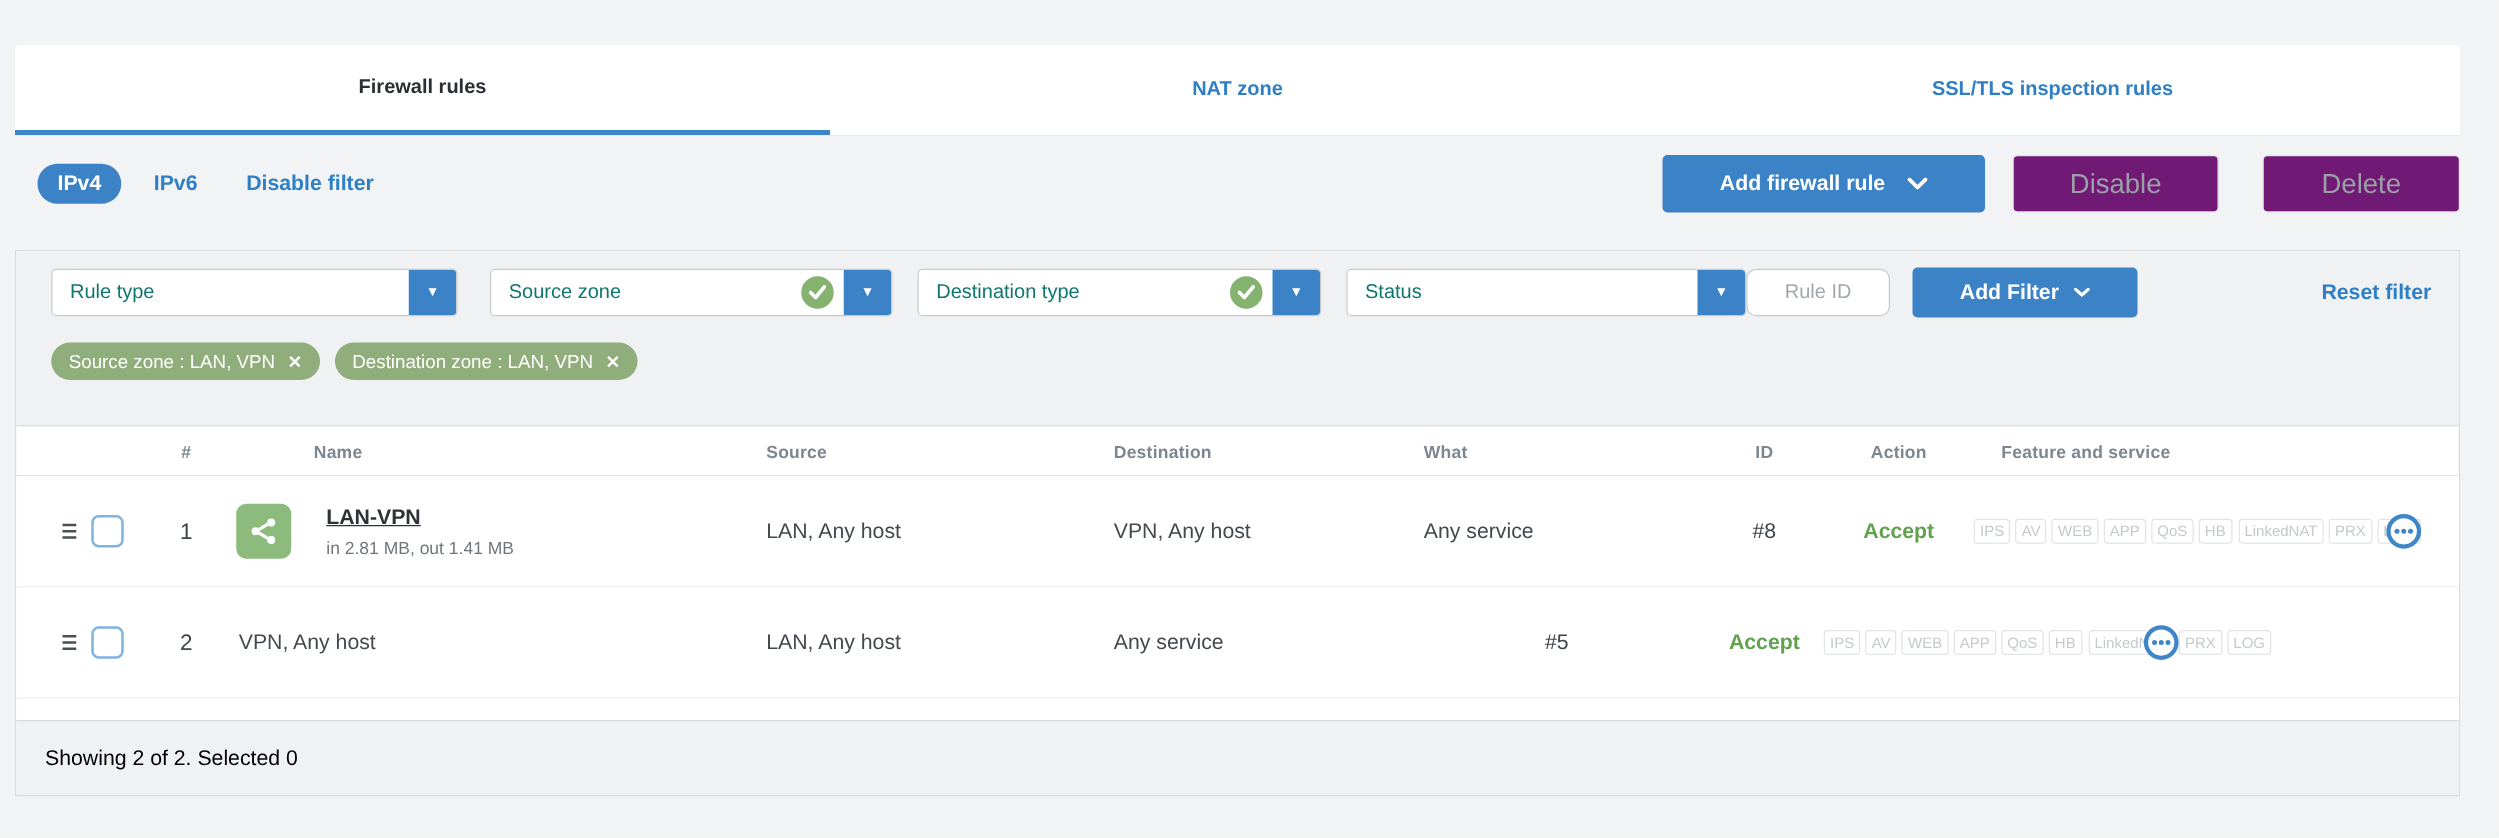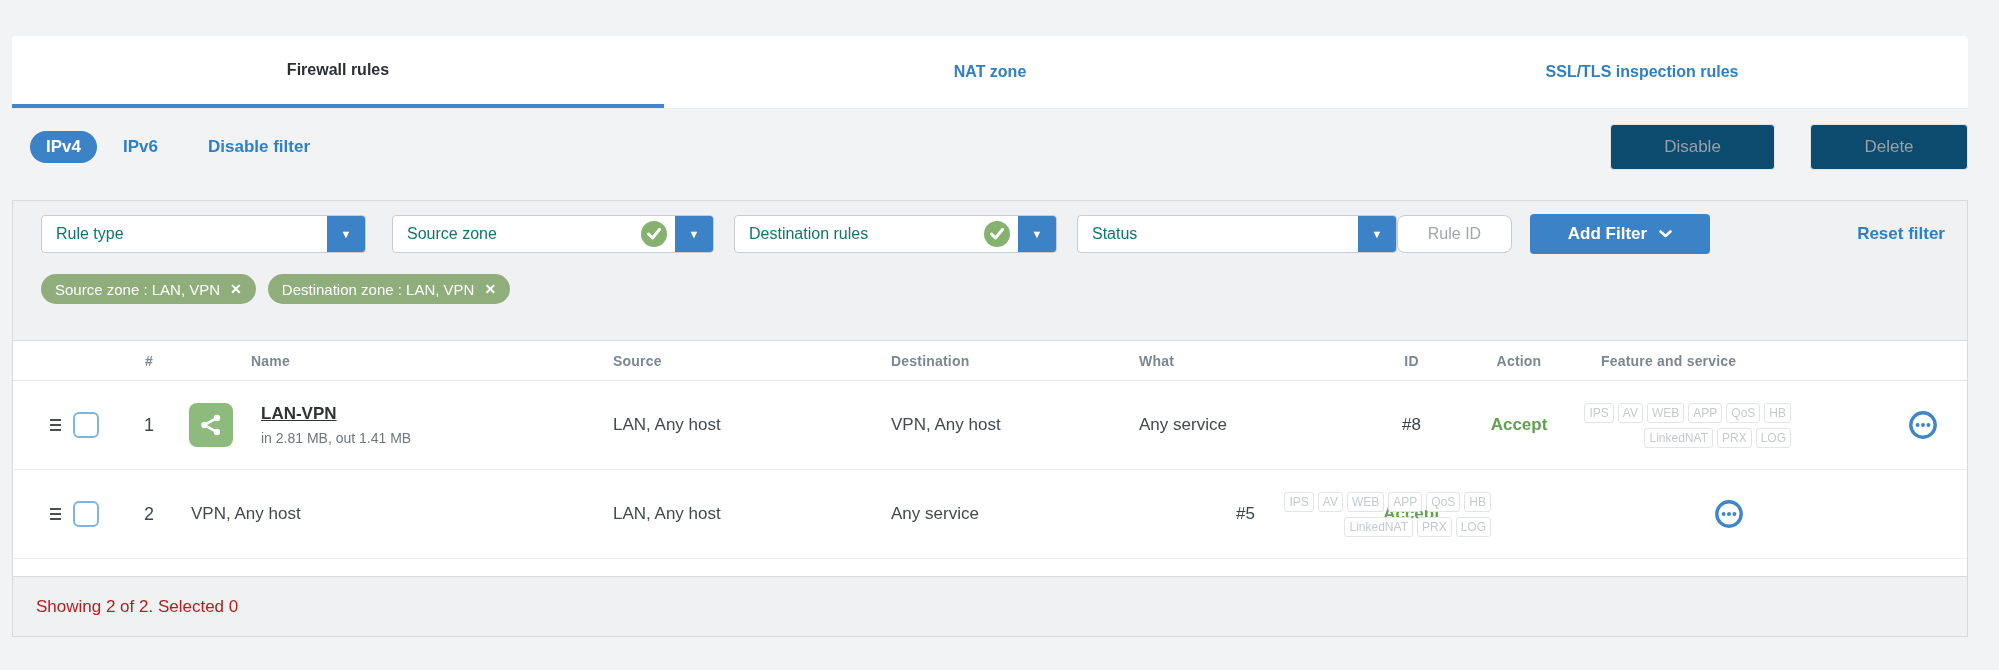--- a/index.html
+++ b/index.html
@@ -15,29 +15,29 @@
          font-size:16px; font-weight:bold; color:#2e7fc4; cursor:pointer; }
   .tab.active { color:#2b2f33; border-bottom:4px solid #3e86c8; }
 
   
   .toolbar { position:absolute; left:12px; top:116px; width:1956px; height:62px;
              display:flex; align-items:center; }
   .ip-pill { margin-left:18px; height:32px; padding:0 16px; border-radius:16px;
              background:#3b83c6; color:#fff; font-weight:bold; font-size:17px;
              display:flex; align-items:center; cursor:pointer; }
   .ip-link { margin-left:26px; color:#2e7fc4; font-weight:bold; font-size:17px; cursor:pointer; }
-  .disable-filter { margin-left:50px; }
+  .disable-filter { margin-left:39px; }
   .text-link { color:#2e7fc4; font-weight:bold; font-size:17px; cursor:pointer; }
   .toolbar-right { margin-left:auto; display:flex; align-items:center; }
   .btn-primary { background:#3b83c6; border:none; border-radius:4px; color:#fff;
                  font-family:inherit; font-weight:bold; font-size:17px;
                  display:flex; align-items:center; justify-content:center; cursor:pointer; }
   .add-rule { width:258px; height:46px; gap:18px; }
-  .btn-secondary { height:46px; background:#0c4a6e; border:1px solid #e3e4e6; border-radius:4px;
-                   color:#9aa0a6; font-family:inherit; font-size:17px; cursor:pointer; }
+  .btn-secondary { height:46px; background:#701a75; border:1px solid #e3e4e6; border-radius:4px;
+                   color:#9aa0a6; font-family:inherit; font-size:22px; cursor:pointer; }
   .btn-disable { width:165px; margin-left:22px; }
   .btn-delete { width:158px; margin-left:35px; }
 
   
   .panel { position:absolute; left:12px; top:200px; width:1956px;
            border:1px solid #d8dadc; background:#fff; }
   .filter-area { height:140px; background:#f0f1f2; border-bottom:1px solid #dcdee0; padding-top:13px; }
   .filter-row1 { display:flex; align-items:center; margin:0 22px 0 28px; }
   .select { height:38px; background:#fff; border:1px solid #c9cccf; border-radius:4px;
             display:flex; align-items:center; overflow:hidden; cursor:pointer; }
@@ -78,46 +78,52 @@
   .cell-num { text-align:center; font-size:18px; color:#3f454a; }
   .cell-name { display:flex; align-items:center; padding-left:10px; }
   .rule-icon { width:44px; height:44px; border-radius:8px; background:#8cbb7d;
                display:flex; align-items:center; justify-content:center; flex:none; }
   .name-block { margin-left:28px; }
   .rule-name { font-size:17px; font-weight:bold; color:#2f3338; text-decoration:underline; cursor:pointer; }
   .rule-traffic { margin-top:6px; font-size:14px; color:#70767c; }
   .cell-text { padding-left:12px; font-size:17px; color:#44494e; }
   .cell-id { text-align:center; font-size:17px; color:#3c4247; }
   .cell-action { text-align:center; font-size:17px; font-weight:bold; color:#61a24f; }
-  .cell-features { display:flex; flex-direction:column; align-items:flex-end; gap:5px; padding-right:88px; }
+  .cell-features { display:flex; flex-direction:row; align-items:flex-end; gap:5px; padding-right:88px; }
   .badge-line { display:flex; gap:4px; }
   .badge { border:1px solid #e2e4e6; border-radius:3px; color:#c6cacd; font-size:12px;
            height:20px; line-height:18px; padding:0 4px; background:#fff; }
   .cell-more { display:flex; justify-content:center; }
   .more-btn { width:30px; height:30px; cursor:pointer; display:flex; }
   .table-gap { height:17px; background:#fff; }
   .tfoot { height:60px; background:#f0f1f2; border-top:1px solid #d8dadc;
-           display:flex; align-items:center; padding-left:23px; font-size:17px; color:#b91c1c; }
+           display:flex; align-items:center; padding-left:23px; font-size:17px; color:#000000; }
 </style>
 </head>
 <body>
 
 <div class="page">
 
   <div class="tabbar">
     <div class="tab active">Firewall rules</div>
     <div class="tab">NAT zone</div>
     <div class="tab">SSL/TLS inspection rules</div>
   </div>
 
   <div class="toolbar">
     <div class="ip-pill">IPv4</div>
     <div class="ip-link">IPv6</div>
     <div class="text-link disable-filter">Disable filter</div>
     <div class="toolbar-right">
+      <button class="btn-primary add-rule">
+        <span>Add firewall rule</span>
+        <svg width="16" height="10" viewBox="0 0 16 10">
+            <polyline points="1.5,1.5 8,8 14.5,1.5" fill="none" stroke="#fff" stroke-width="3" stroke-linecap="round" stroke-linejoin="round"></polyline>
+          </svg>
+      </button>
       <button class="btn-secondary btn-disable">Disable</button>
       <button class="btn-secondary btn-delete">Delete</button>
     </div>
   </div>
 
   <div class="panel">
 
     <div class="filter-area">
       <div class="filter-row1">
 
@@ -130,21 +136,21 @@
           <span class="select-label">Source zone</span>
           <span class="check-circle">
             <svg width="14" height="12" viewBox="0 0 14 12">
                 <polyline points="1.5,6 5.5,10 12.5,1.5" fill="none" stroke="#fff" stroke-width="3" stroke-linecap="round" stroke-linejoin="round"></polyline>
               </svg>
           </span>
           <span class="select-btn">▼</span>
         </div>
 
         <div class="select w3">
-          <span class="select-label">Destination rules</span>
+          <span class="select-label">Destination type</span>
           <span class="check-circle">
             <svg width="14" height="12" viewBox="0 0 14 12">
                 <polyline points="1.5,6 5.5,10 12.5,1.5" fill="none" stroke="#fff" stroke-width="3" stroke-linecap="round" stroke-linejoin="round"></polyline>
               </svg>
           </span>
           <span class="select-btn">▼</span>
         </div>
 
         <div class="select w4">
           <span class="select-label">Status</span>

